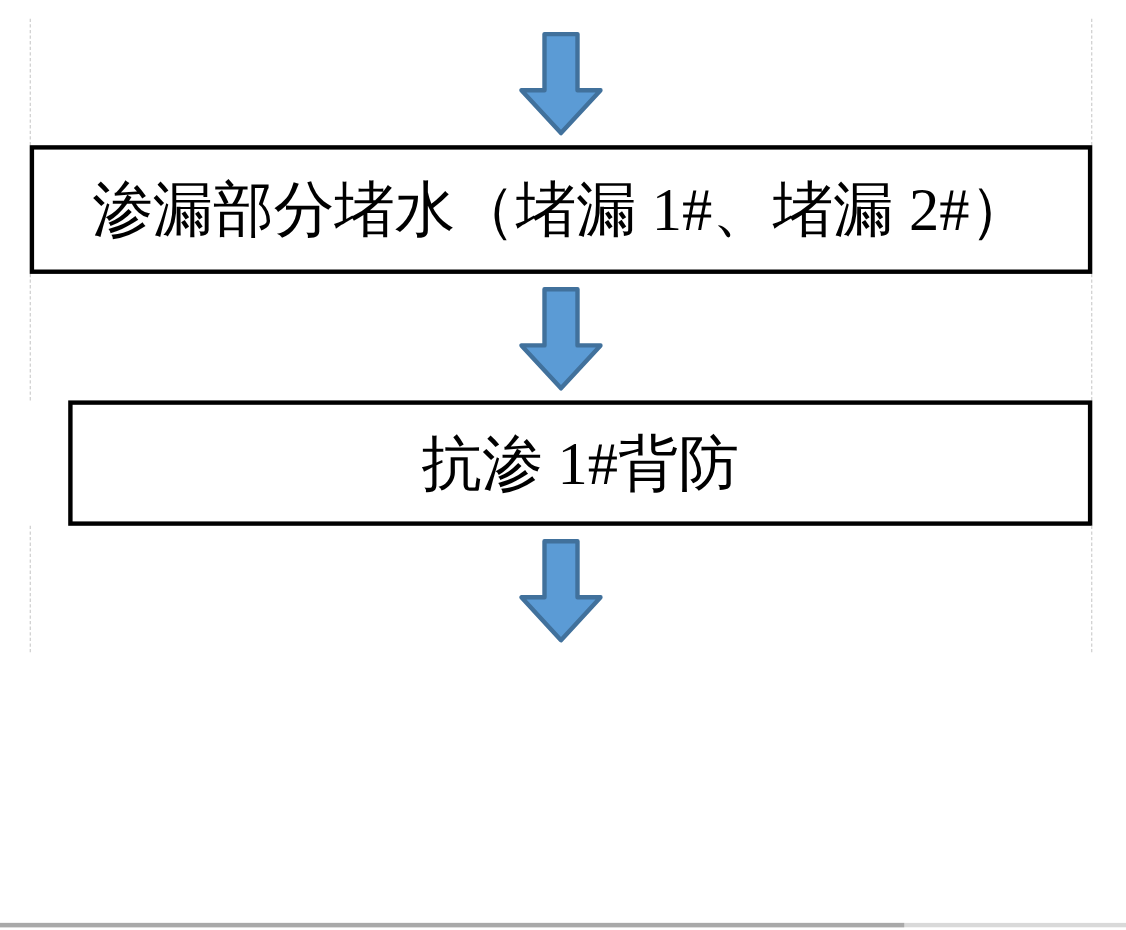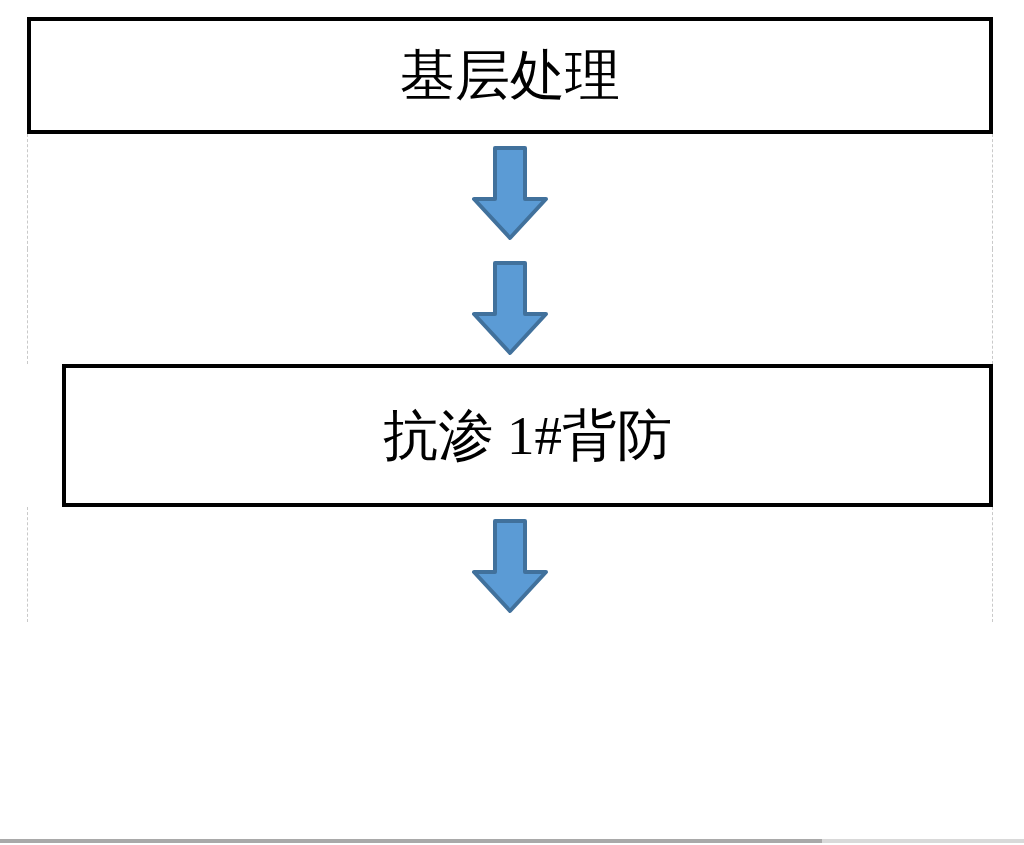--- a/index.html
+++ b/index.html
@@ -39,21 +39,21 @@
     display: flex;
     align-items: center;
     justify-content: center;
     color: var(--text);
     font-size: 55px;
     line-height: 1;
     white-space: nowrap;
     background: var(--background);
   }
   .step.h117 { height: 117px; }
-  .step.h114 { height: 143px; margin-left: 35px; }
+  .step.h114 { height: 114px; margin-left: 35px; }
   .gap {
     height: 115px;
     border-left: 1px dashed var(--gridline);
     border-right: 1px dashed var(--gridline);
     display: flex;
     justify-content: center;
     align-items: flex-start;
     padding-top: 11px;
   }
   .arrow-svg { display: block; }
@@ -79,30 +79,30 @@
     height: 4px;
     background: var(--scrollbar-thumb);
   }
 </style>
 </head>
 <body>
 
 <div class="page">
   <div class="flow">
 
-    <div class="step h117">
-      <span>基层处理</span>
-    </div>
 
     <div class="gap">
       <svg class="arrow-svg" width="76" height="96" viewBox="0 0 76 96" aria-hidden="true">
         <polygon points="23,3 53,3 53,54 74,54 38,93 2,54 23,54"></polygon>
       </svg>
     </div>
 
+    <div class="step h117">
+      <span>渗漏部分堵水（堵漏 1#、堵漏 2#）</span>
+    </div>
 
     <div class="gap">
       <svg class="arrow-svg" width="76" height="96" viewBox="0 0 76 96" aria-hidden="true">
         <polygon points="23,3 53,3 53,54 74,54 38,93 2,54 23,54"></polygon>
       </svg>
     </div>
 
     <div class="step h114">
       <span>抗渗 1#背防</span>
     </div>

